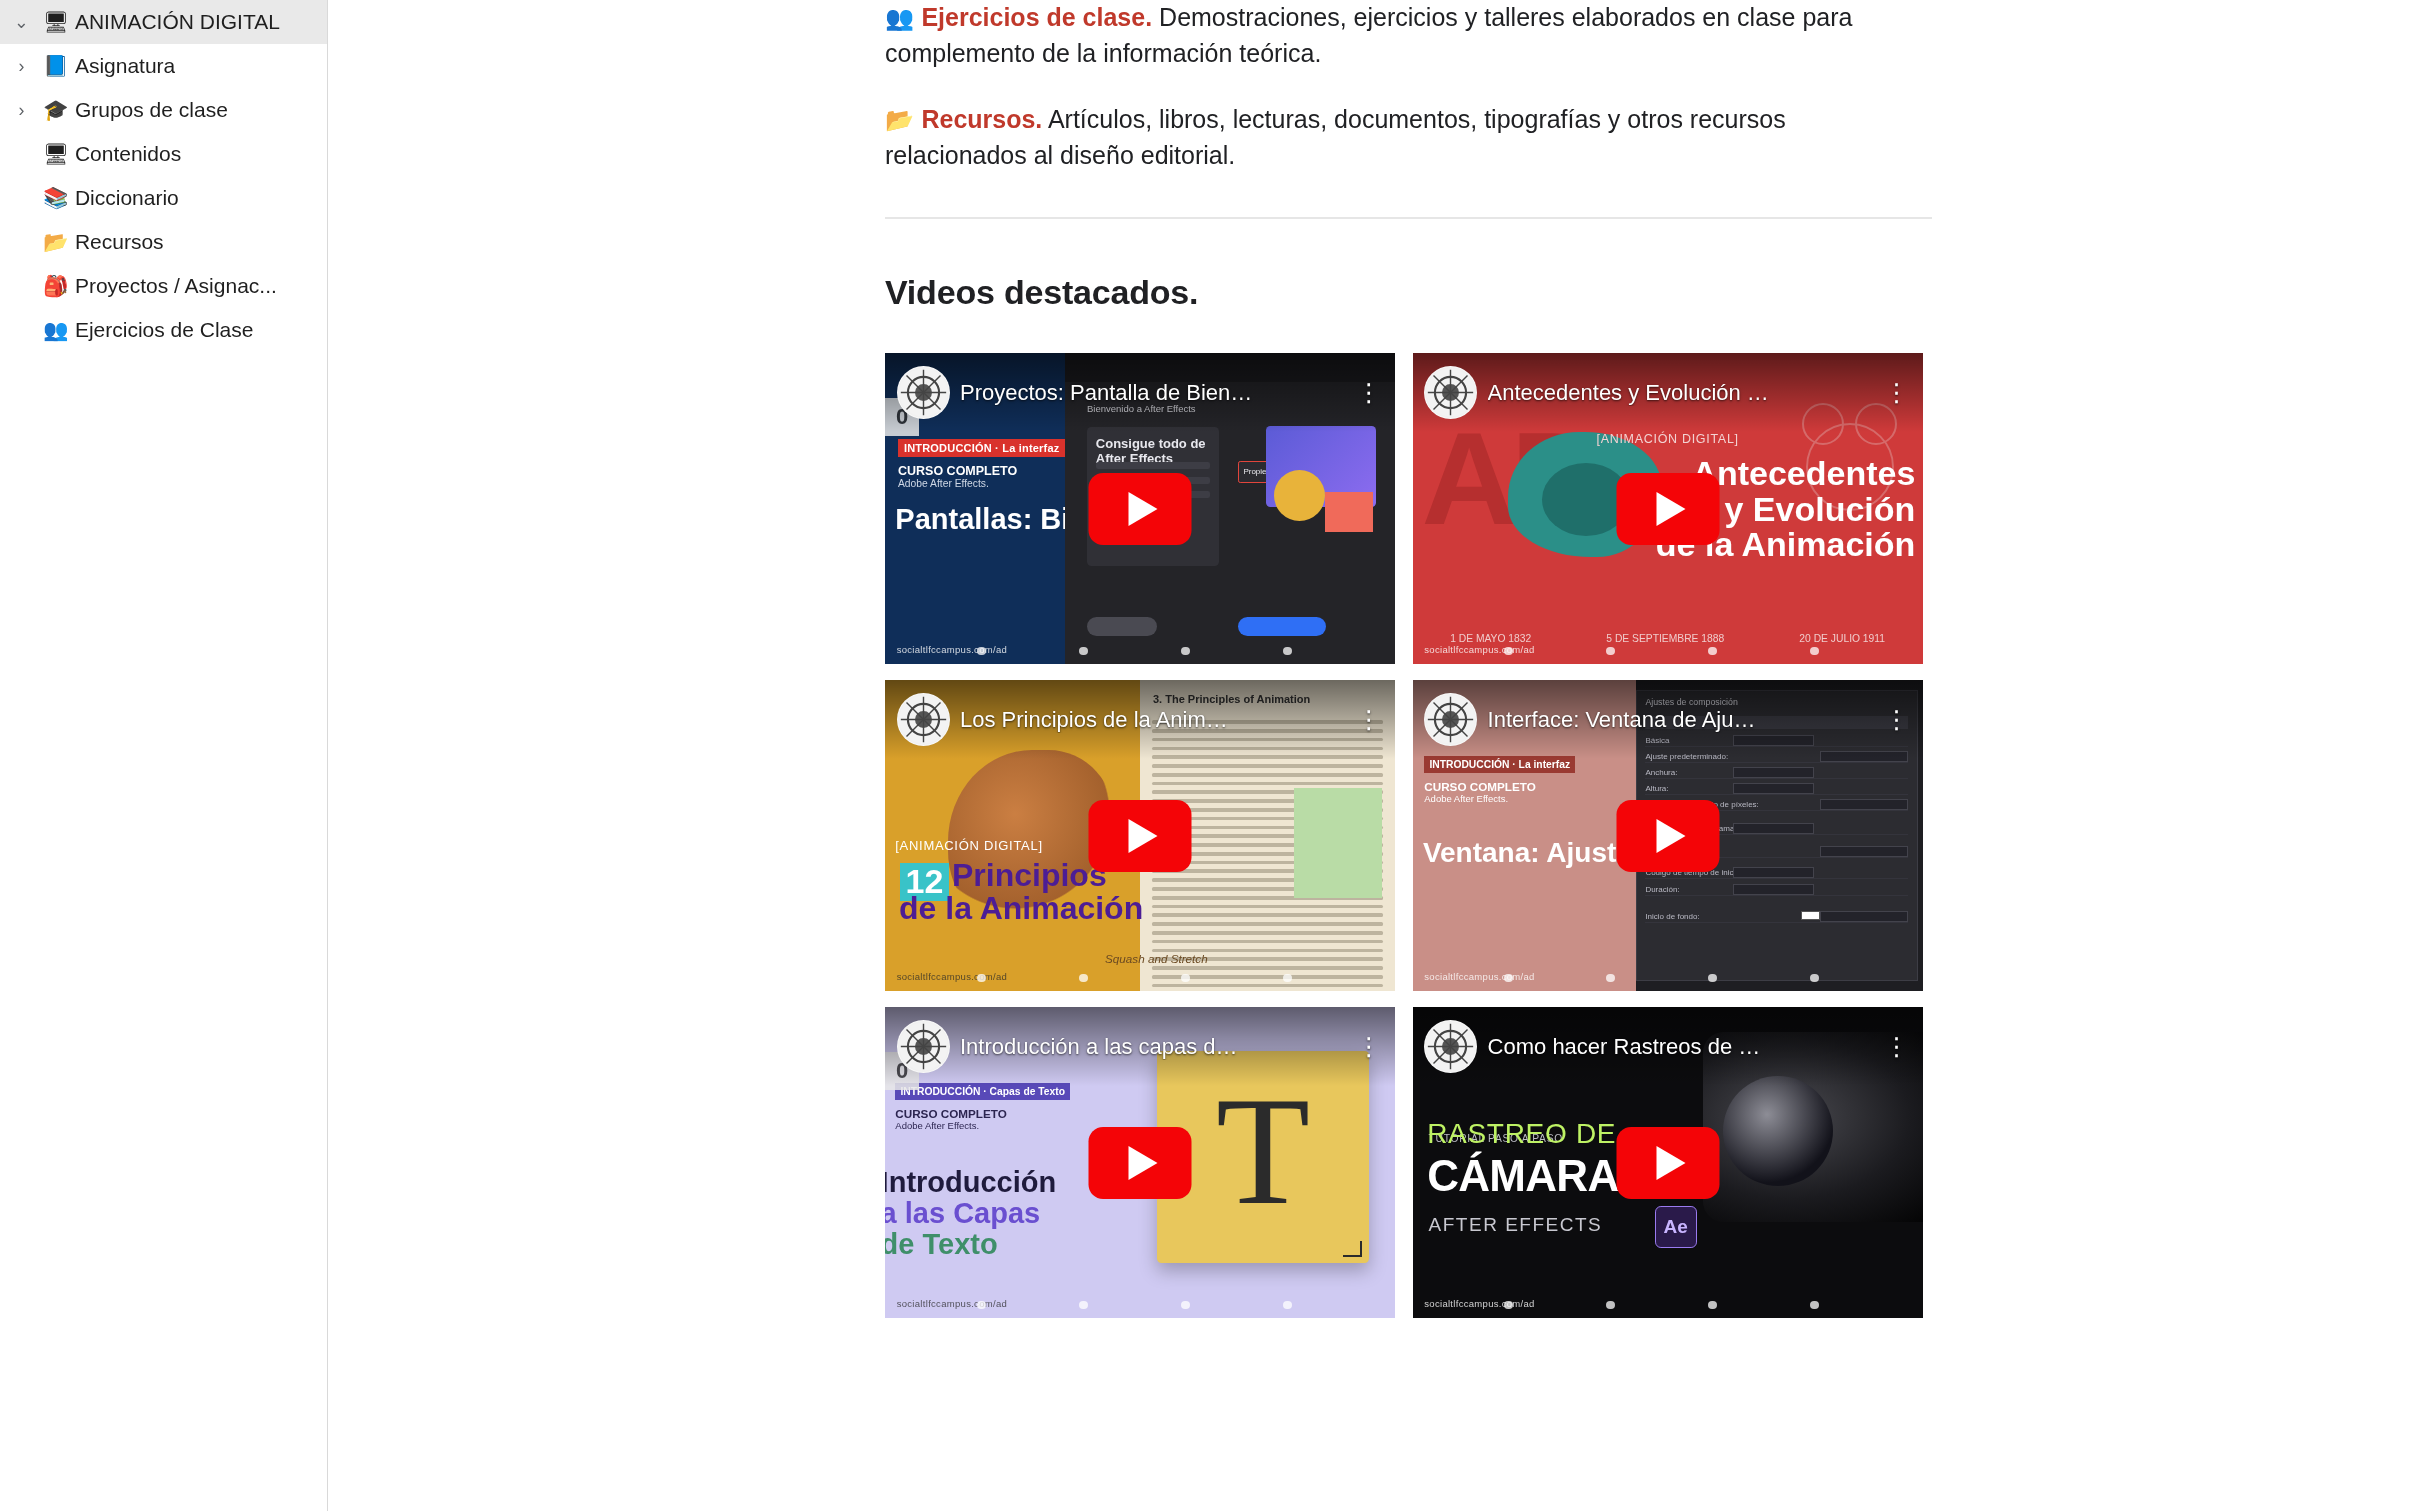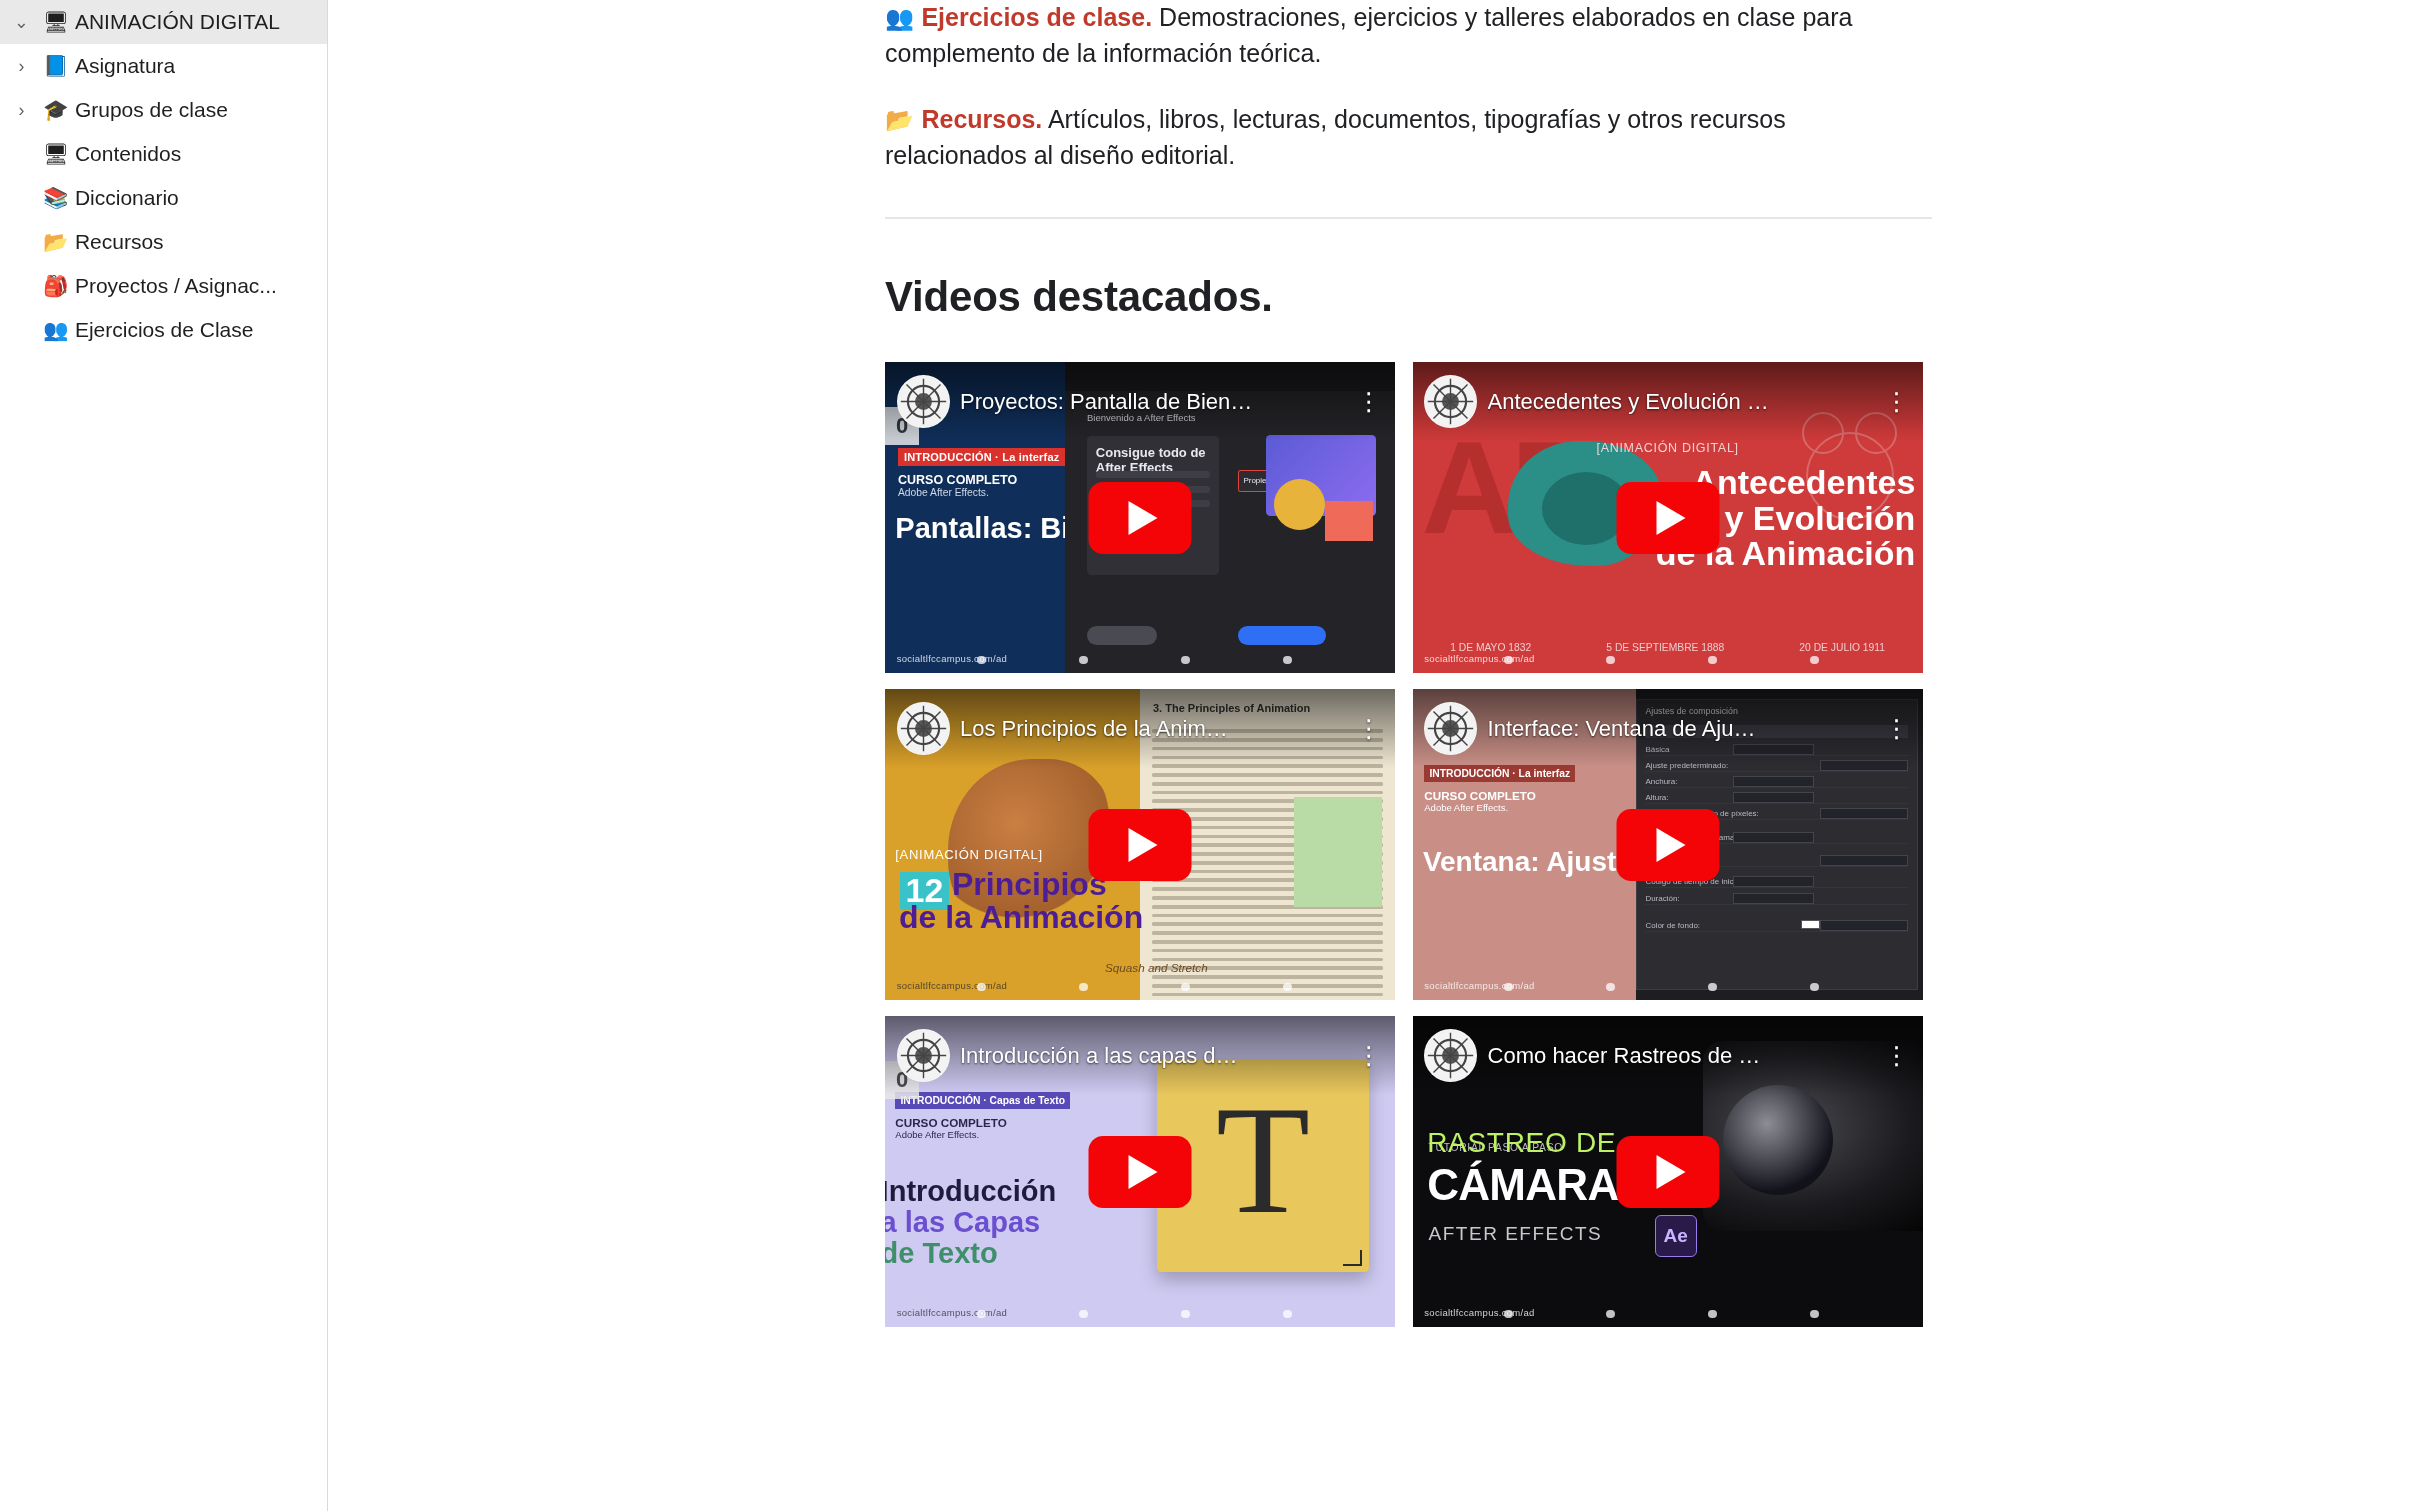--- a/index.html
+++ b/index.html
@@ -71,21 +71,21 @@
   .para .em { color: #c0392b; font-weight: 700; }
   .para .lead-icon { font-size: 23.4px; margin-right: 7.3px; }
 
   .divider {
     height: 2.2px;
     background: #e6e6e6;
     margin: 44px 0 54px 0;
   }
 
   .section-title {
-    font-size: 42px;
+    font-size: 34px;
     font-weight: 700;
     color: #202124;
     margin: 0 0 41px 0;
     letter-spacing: -0.2px;
   }
 
   
   .video-grid {
     display: grid;
     grid-template-columns: 510px 510px;
@@ -682,21 +682,21 @@
             </div>
             <div class="row" style="top:176px">
               <span class="lbl">Código de tiempo de inicio:</span>
               <span class="fld"></span>
             </div>
             <div class="row" style="top:193px">
               <span class="lbl">Duración:</span>
               <span class="fld"></span>
             </div>
             <div class="row" style="top:220px">
-              <span class="lbl">Color de fondo:</span>
+              <span class="lbl">Inicio de fondo:</span>
               <span class="swatch"></span>
               <span class="fld2"></span>
             </div>
           </div>
           <div class="wm">socialtlfccampus.com/ad</div>
         </div>
         <div class="vhead">
           <div class="vavatar">
             <svg viewBox="0 0 72 72">
               <circle cx="36" cy="36" r="34" fill="#f3f3f3"></circle>

